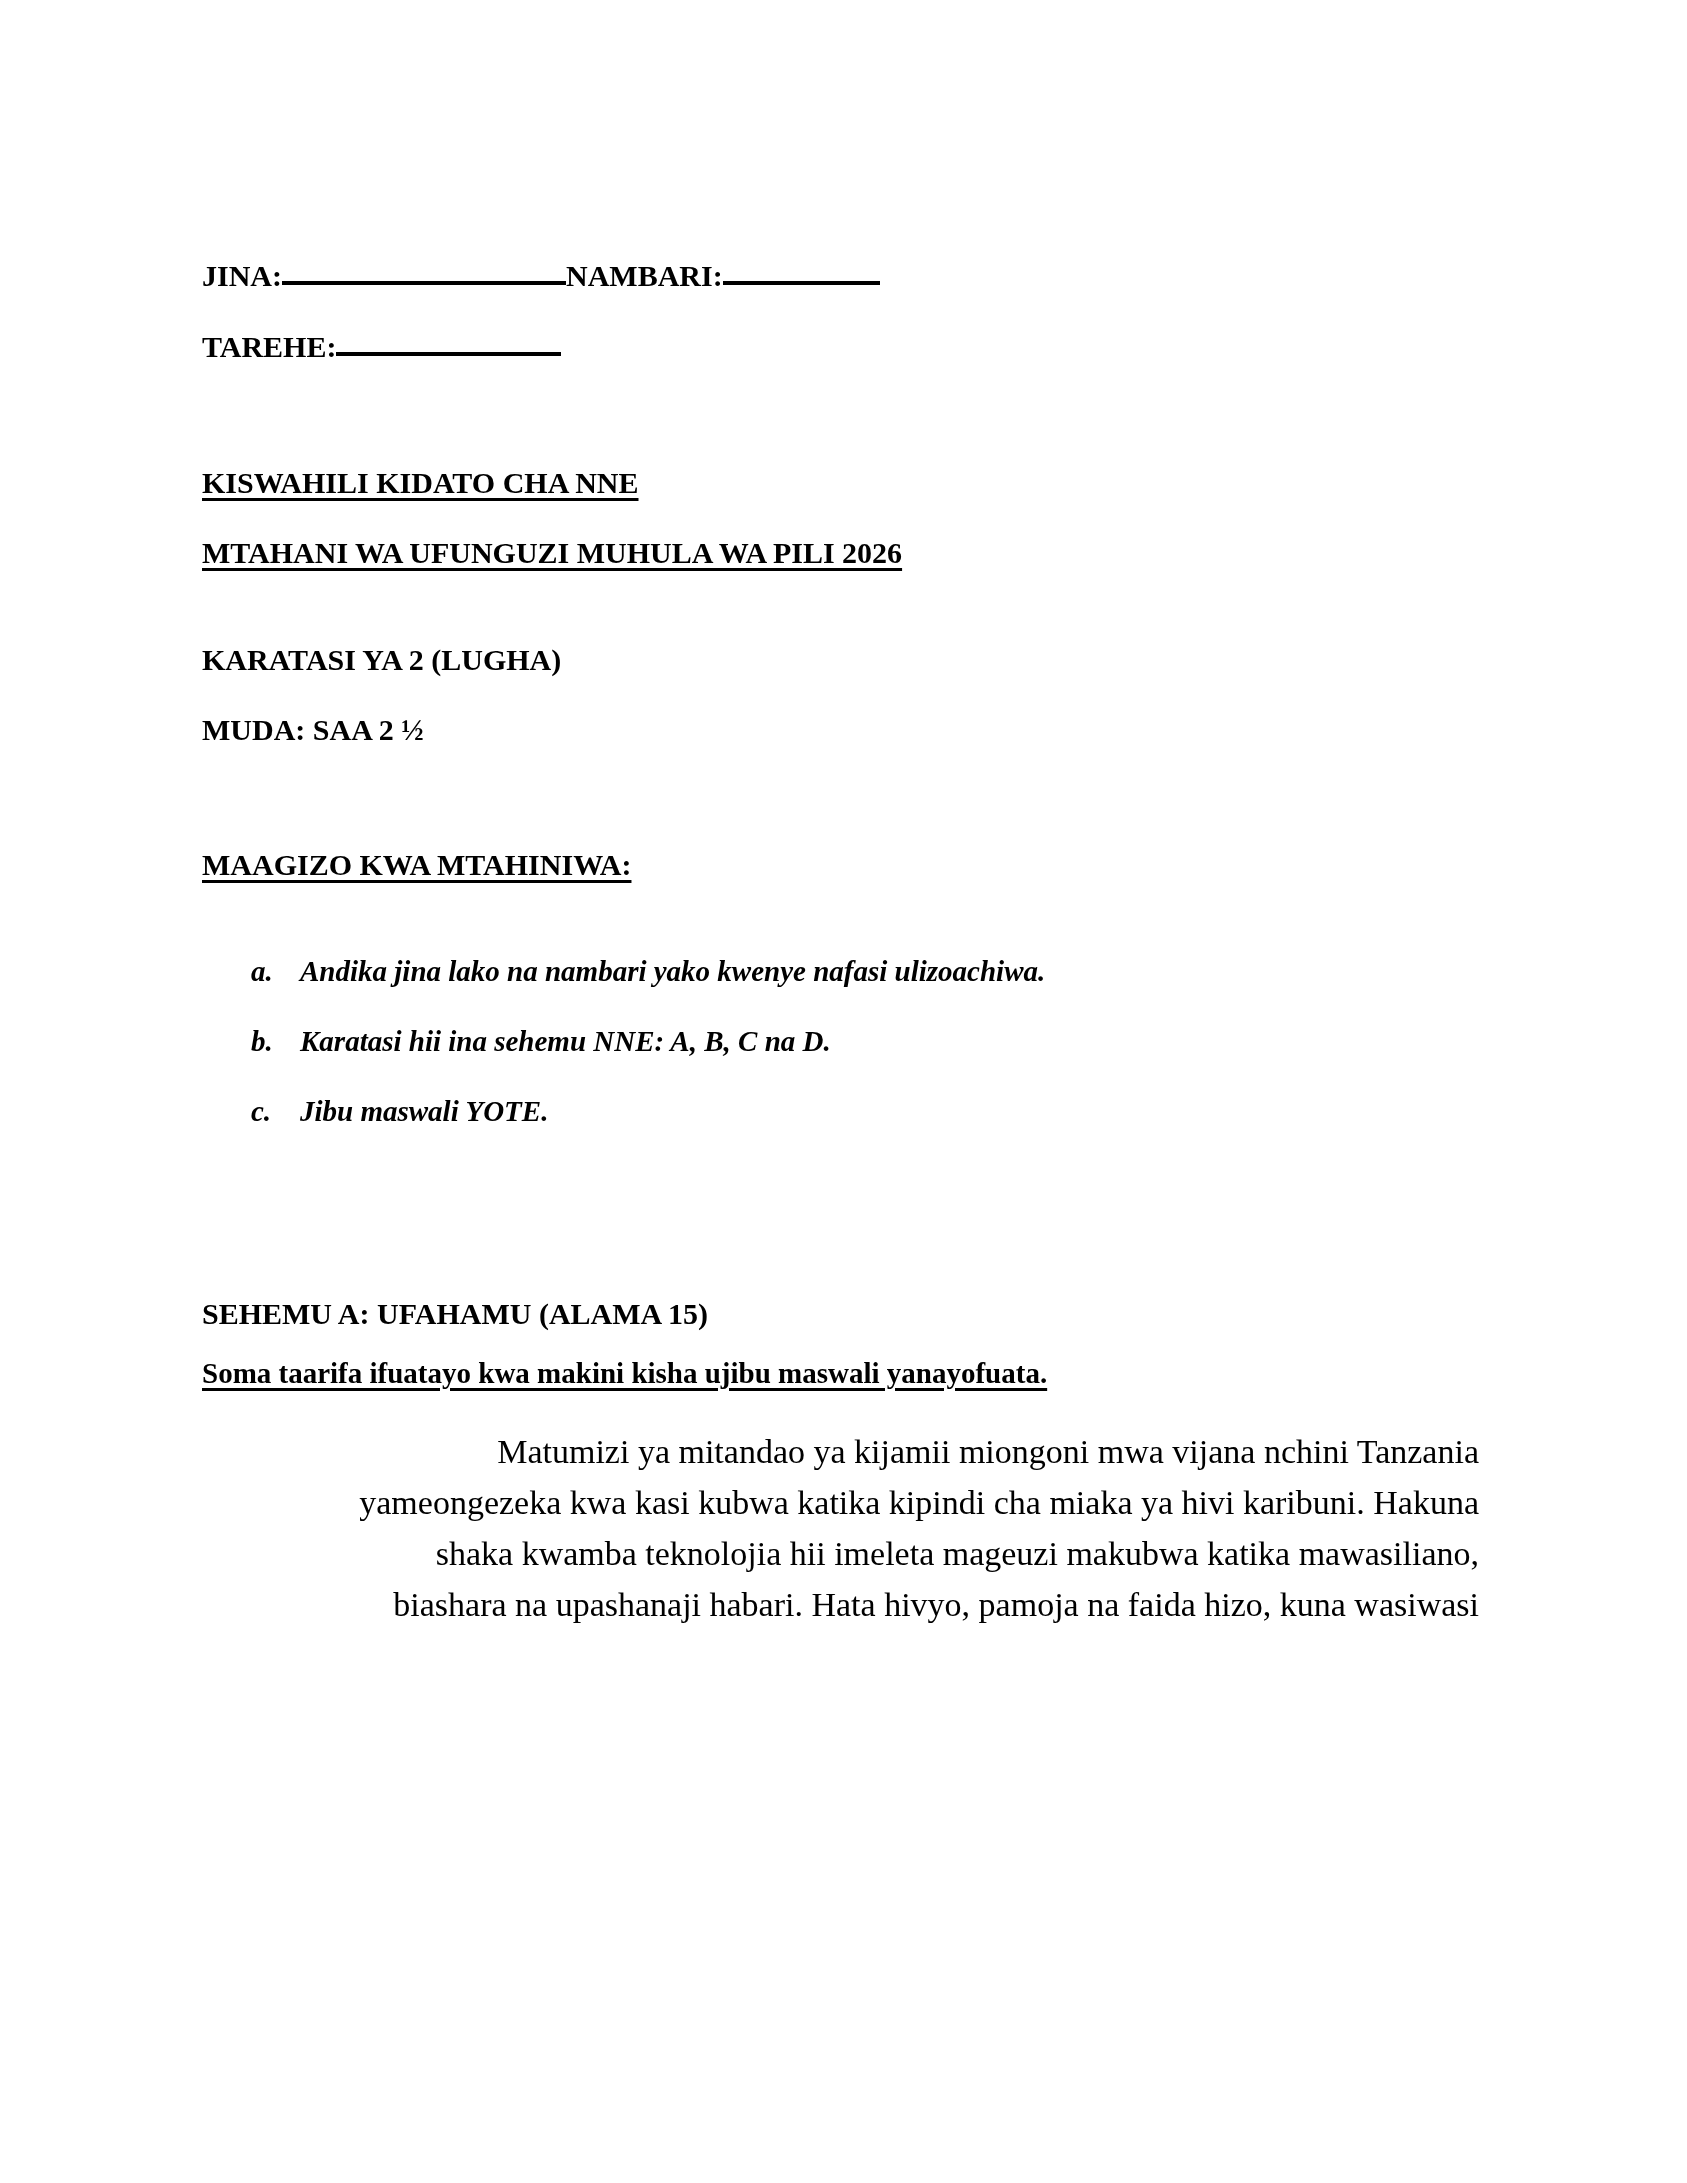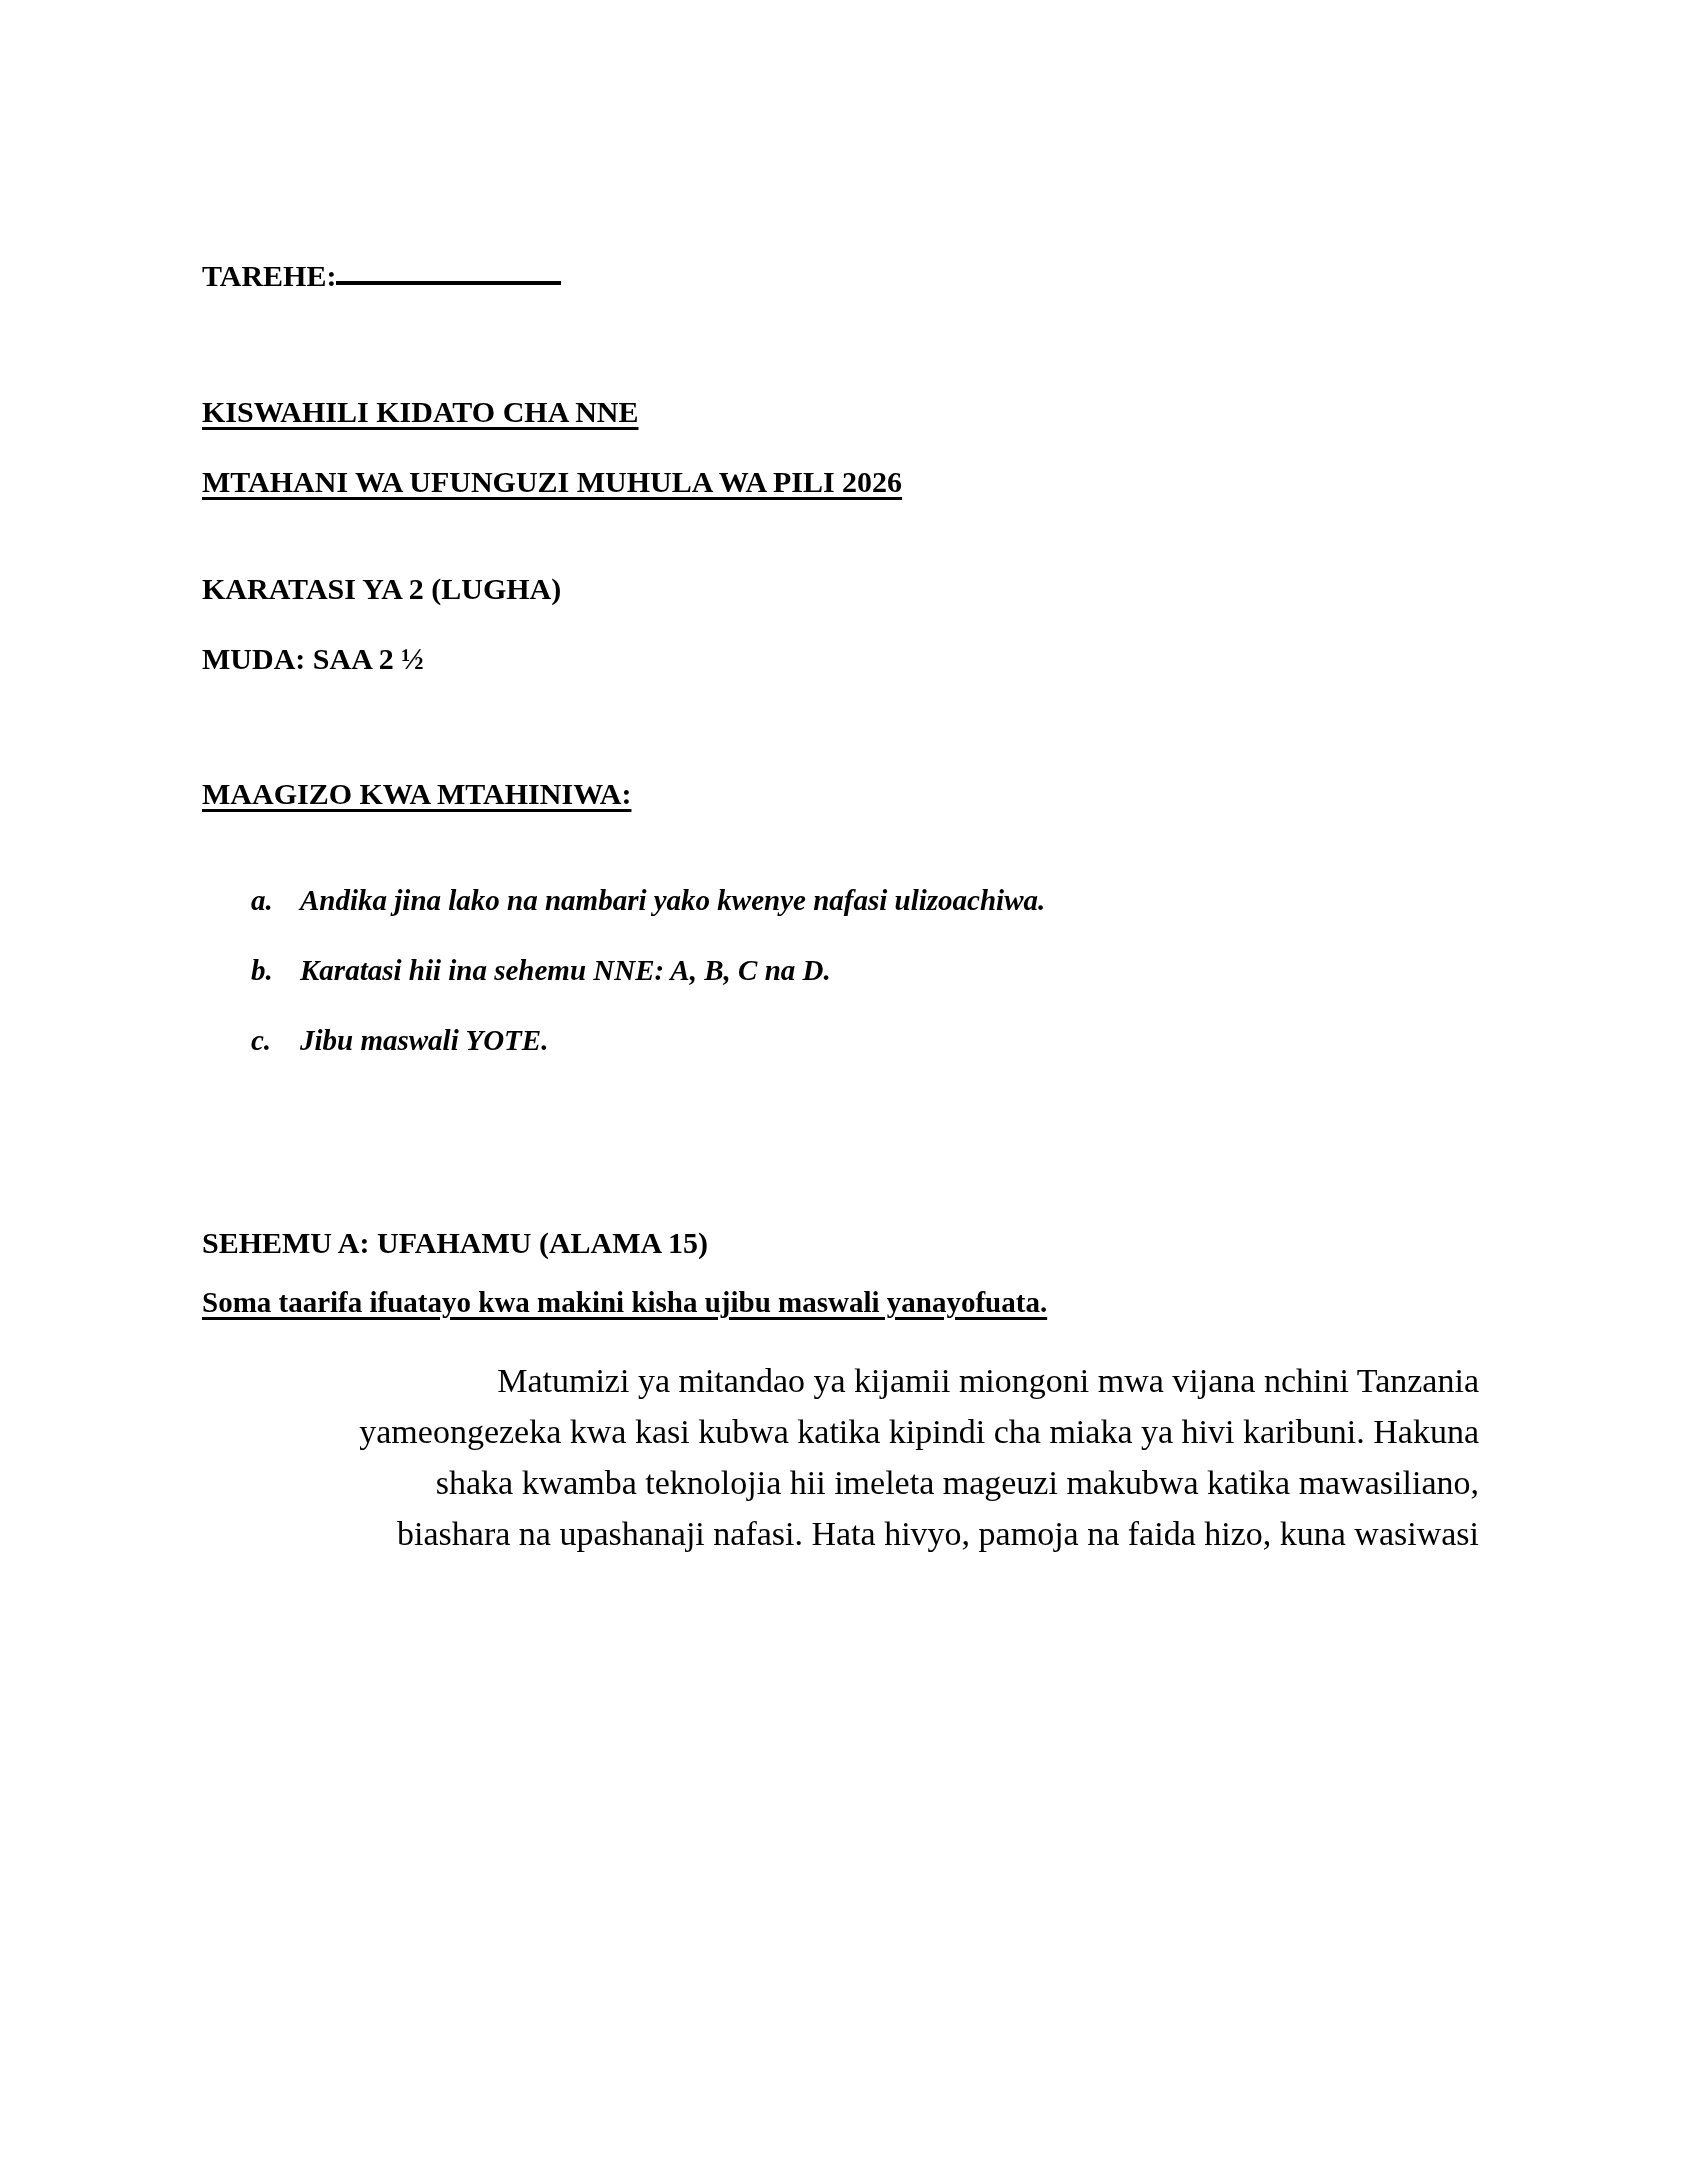--- a/index.html
+++ b/index.html
@@ -134,20 +134,21 @@
     white-space: pre;
     display: block;
   }
 </style>
 </head>
 <body>
 
 <div class="page">
   <div class="content">
 
+    <div class="field-row"><span>JINA:</span><span class="blank blank-name"></span><span>NAMBARI:</span><span class="blank blank-num"></span></div>
 
     <div class="field-row"><span>TAREHE:</span><span class="blank blank-date"></span></div>
 
     <div class="gap-md"></div>
 
     <div class="heading"><span class="u-text">KISWAHILI KIDATO CHA NNE</span></div>
 
     <div class="heading"><span class="u-text">MTAHANI WA UFUNGUZI MUHULA WA PILI 2026</span></div>
 
     <div class="gap-sm"></div>
@@ -171,18 +172,18 @@
     <div class="gap-xl"></div>
 
     <div class="section-head"><span class="u-text">SEHEMU A: UFAHAMU (ALAMA 15)</span></div>
 
     <div class="subinstr"><span class="u-text">Soma taarifa ifuatayo kwa makini kisha ujibu maswali yanayofuata.</span></div>
 
     <div class="passage">
       <span class="pline">Matumizi ya mitandao ya kijamii miongoni mwa vijana nchini Tanzania</span>
       <span class="pline">yameongezeka kwa kasi kubwa katika kipindi cha miaka ya hivi karibuni. Hakuna</span>
       <span class="pline">shaka kwamba teknolojia hii imeleta mageuzi makubwa katika mawasiliano,</span>
-      <span class="pline">biashara na upashanaji nafasi. Hata hivyo, pamoja na faida hizo, kuna wasiwasi</span>
+      <span class="pline">biashara na upashanaji habari. Hata hivyo, pamoja na faida hizo, kuna wasiwasi</span>
     </div>
 
   </div>
 </div>
 
 
 </body></html>

